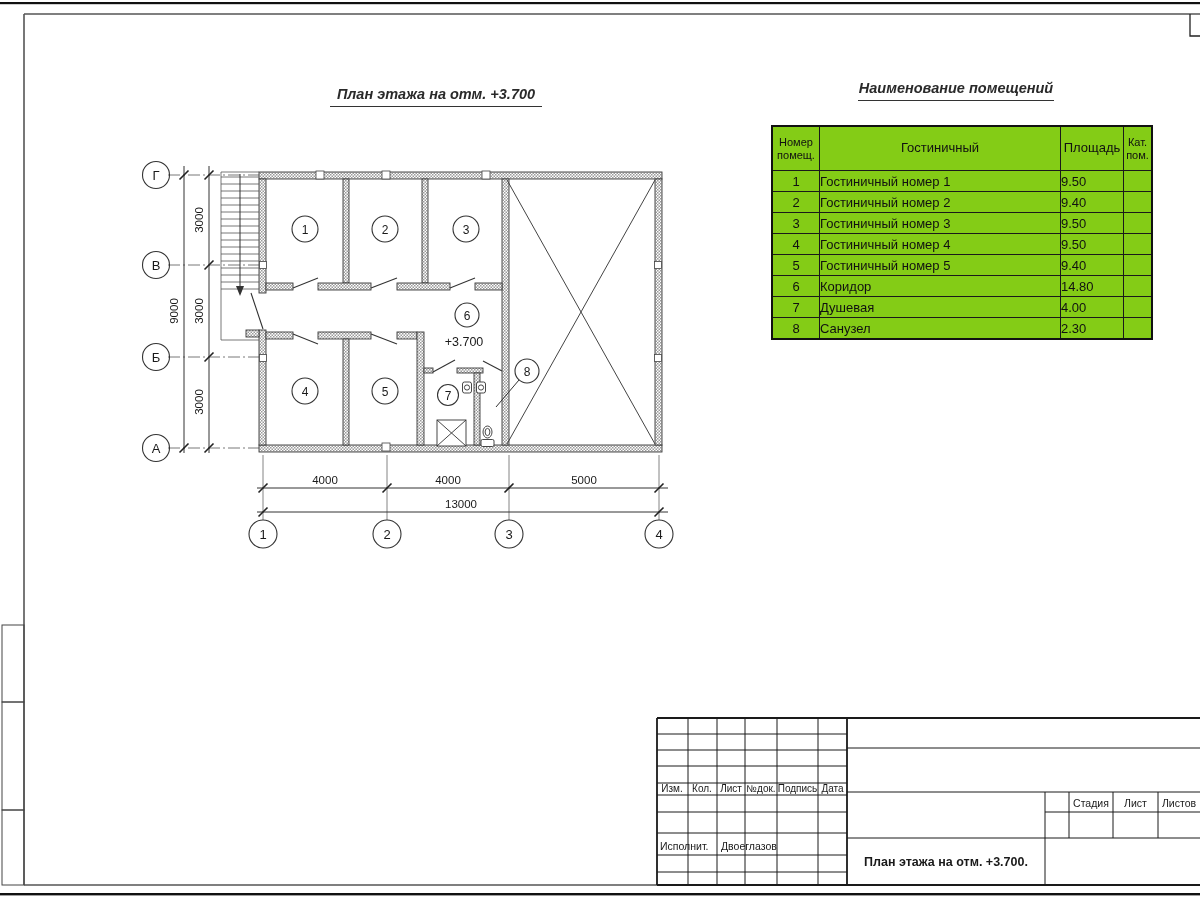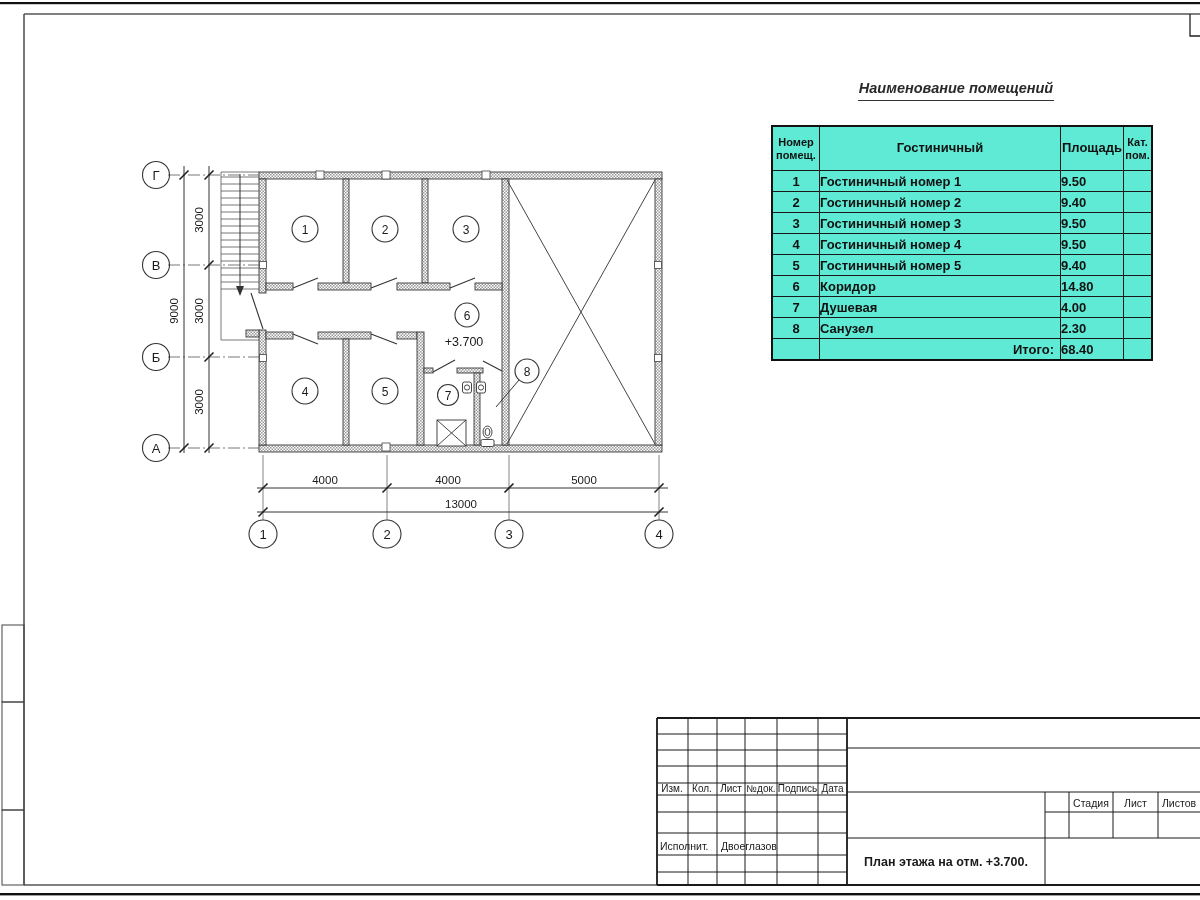--- a/index.html
+++ b/index.html
@@ -7,36 +7,37 @@
          font-family:"Liberation Sans", sans-serif;color:#222;}
   svg{position:absolute;left:0;top:0;}
   svg text{font-family:"Liberation Sans", sans-serif;fill:#1a1a1a;}
   .dwg-title{position:absolute;text-align:center;font-style:italic;font-weight:600;
              font-size:14.5px;color:#2a2a2a;border-bottom:1.4px solid #333;padding-bottom:4px;}
   #plan-title{left:330px;top:86px;width:212px;}
   #sched-title{left:858px;top:80px;width:196px;}
   table.sched{position:absolute;left:771px;top:125px;border-collapse:collapse;table-layout:fixed;
               width:381px;font-size:13px;color:#111;}
   table.sched td,table.sched th{border:1.4px solid #1a1a1a;padding:0;overflow:hidden;
-              font-weight:bold;background:#5eead4;}
+              font-weight:normal;background:#84cc16;}
   table.sched{border:2px solid #111;}
   tr.hdr td{height:43px;text-align:center;vertical-align:middle;line-height:1.1;}
   td.c-num{width:46px;text-align:center;}
   td.c-name{width:240px;text-align:left;padding-left:5px;}
   td.c-area{width:62px;}
   td.c-cat{width:27px;}
   tr.row td{height:20px;}
   tr.hdr td.c-num,tr.hdr td.c-cat{font-size:11px;}
   td.total-lbl{text-align:right !important;padding-right:6px !important;}
 </style>
 </head>
 <body>
 
 <div class="sheet">
 
+  <div id="plan-title" class="dwg-title">План этажа на отм. +3.700</div>
   <div id="sched-title" class="dwg-title">Наименование помещений</div>
 
   <svg width="1200" height="900" viewBox="0 0 1200 900">
     <defs>
       <pattern id="wh" width="3" height="3" patternUnits="userSpaceOnUse">
         <rect width="3" height="3" fill="#ffffff"></rect>
         <rect x="0" y="0" width="1.5" height="1.5" fill="#9a9a9a"></rect>
         <rect x="1.5" y="1.5" width="1.5" height="1.5" fill="#9a9a9a"></rect>
       </pattern>
     </defs>
@@ -317,22 +318,16 @@
         <td class="c-name">Душевая</td>
         <td class="c-area">4.00</td>
         <td class="c-cat"></td>
       </tr>
       <tr class="row">
         <td class="c-num">8</td>
         <td class="c-name">Санузел</td>
         <td class="c-area">2.30</td>
         <td class="c-cat"></td>
       </tr>
-      <tr class="row">
-        <td class="c-num"></td>
-        <td class="c-name total-lbl">Итого:</td>
-        <td class="c-area">68.40</td>
-        <td class="c-cat"></td>
-      </tr>
     </tbody>
   </table>
 
 </div>
 
 </body></html>

